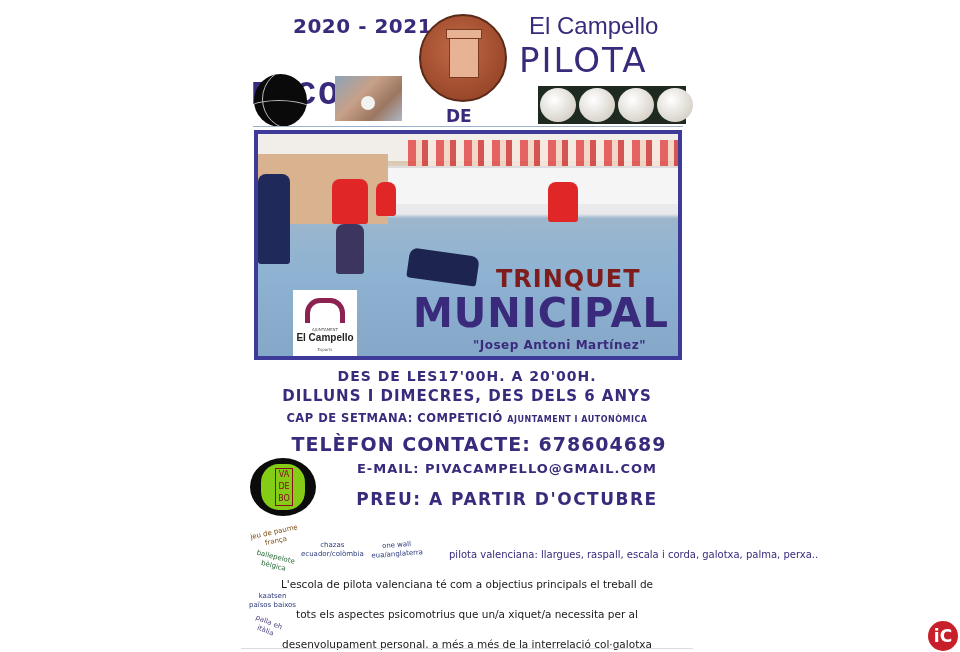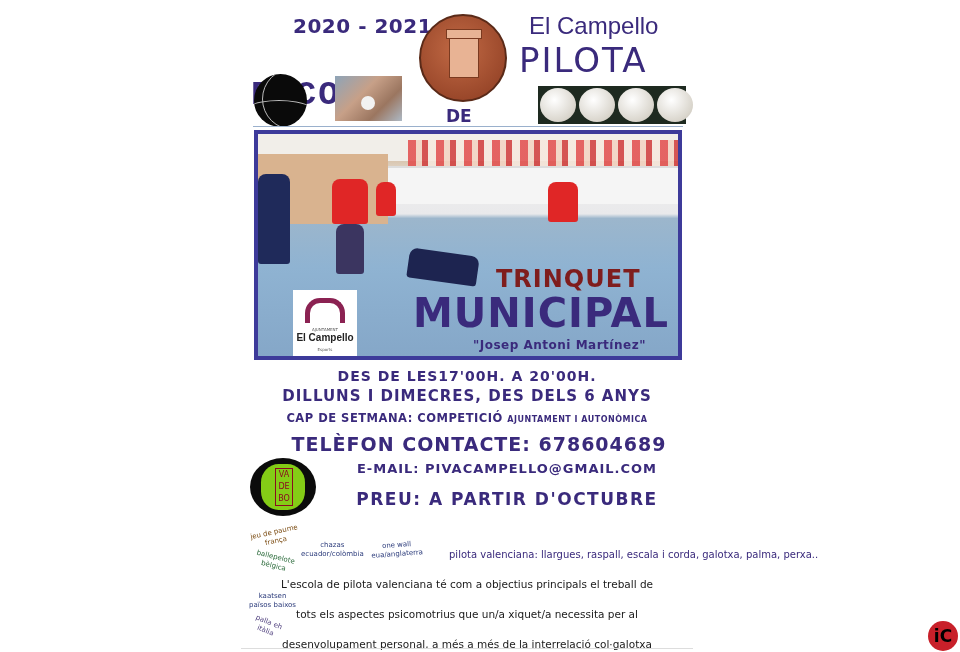--- a/index.html
+++ b/index.html
@@ -44,21 +44,21 @@
   .l5 { top:461px; font-size:13px; letter-spacing:1px; left:40px; }
   .l6 { top:489px; font-size:17px; letter-spacing:1.5px; left:40px; }
   .l7 { top:514px; font-size:20px; letter-spacing:1px; left:40px; }
   .vadebo { left:9px; top:458px; width:66px; height:58px; border-radius:50%; background:#0b0b0b; }
   .vadebo .in { position:absolute; left:11px; top:6px; width:44px; height:46px; border-radius:40%; background:#84cc16; }
   .vadebo .box { position:absolute; left:14px; top:4px; width:16px; height:36px; border:1px solid #8a0a20; font-size:8px; line-height:12px; color:#8a0a20; text-align:center; }
   .mod { position:absolute; font-family:"DejaVu Sans", sans-serif; font-size:7px; text-align:center; line-height:9px; white-space:nowrap; }
   .desc { left:0; top:561px; width:452px; text-align:center; font-family:"DejaVu Sans", sans-serif; font-size:10.5px; line-height:14.2px; color:#1a1a1a; }
   .desc p { margin:16px; }
   .botsep { left:0; top:648px; width:452px; height:1px; background:#dddddd; }
-  .ic-badge { position:absolute; left:928px; top:621px; width:30px; height:30px; border-radius:50%; background:#c8202a; color:#000000; font-family:"DejaVu Sans", sans-serif; font-weight:bold; font-size:17px; line-height:30px; text-align:center; }
+  .ic-badge { position:absolute; left:928px; top:621px; width:30px; height:30px; border-radius:50%; background:#c8202a; color:#ffffff; font-family:"DejaVu Sans", sans-serif; font-weight:bold; font-size:17px; line-height:30px; text-align:center; }
 </style>
 </head>
 <body>
 
 <div class="poster">
 
   <div class="abs yr">2020 - 2021</div>
   <div class="abs city">El Campello</div>
   <div class="abs escola">ESCOLA</div>
   <div class="abs pilota">PILOTA</div>

